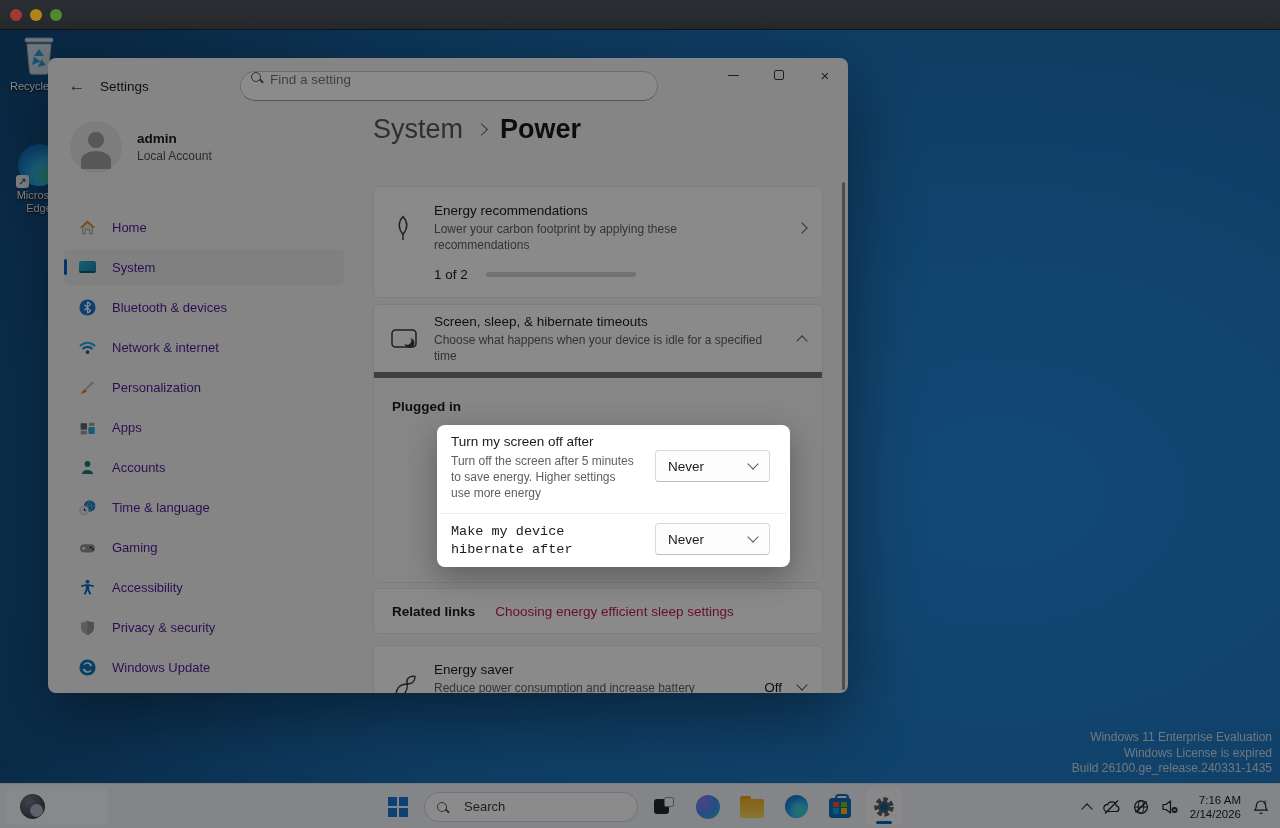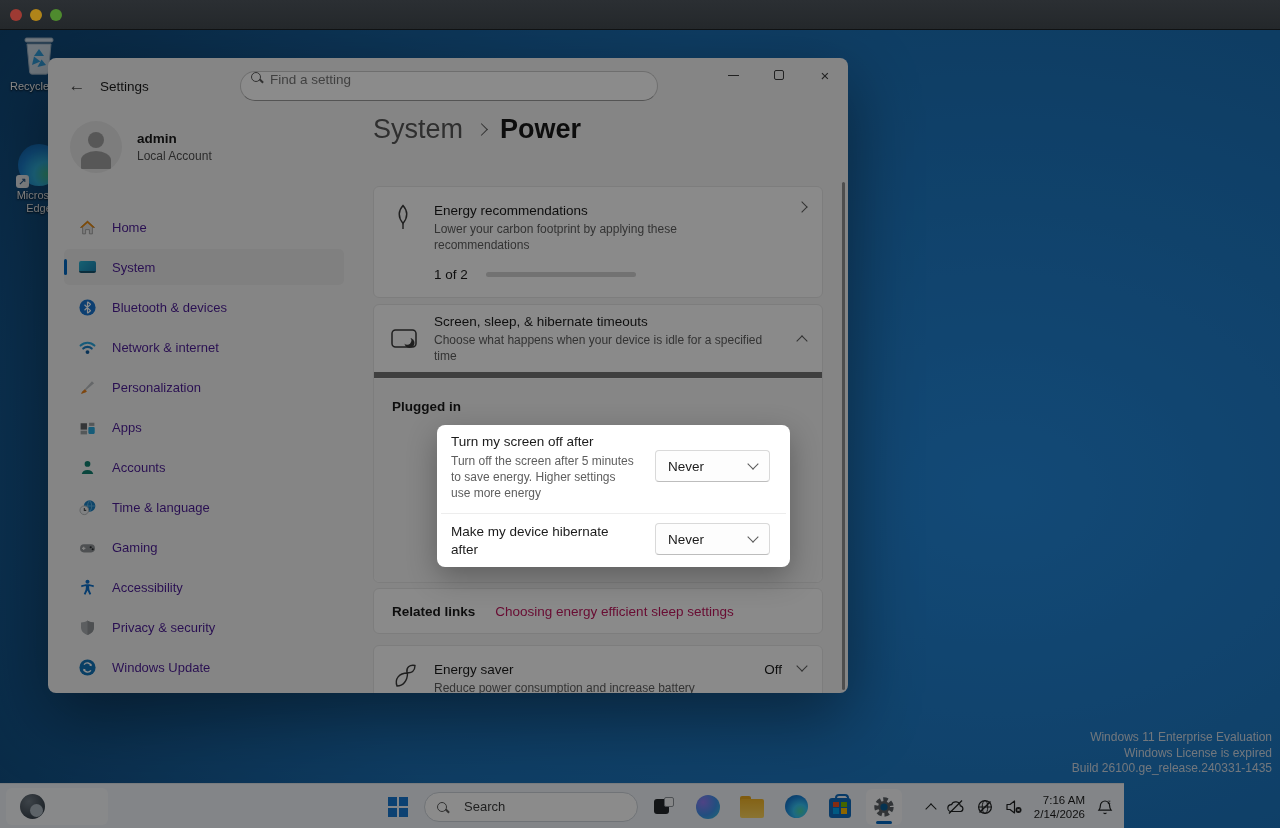--- a/index.html
+++ b/index.html
@@ -79,21 +79,21 @@
   .crumb { position:absolute; left:325px; top:56px; display:flex; align-items:center; gap:14px; }
   .crumb-parent { font-size:27px; color:#565656; }
   .crumb-current { font-size:27px; color:#191919; font-weight:bold; }
   .chev { display:inline-block; width:8px; height:8px; border-right:1.7px solid #5a5a5a; border-bottom:1.7px solid #5a5a5a; }
   .chev.right { transform:rotate(-45deg); }
   .chev.up { transform:rotate(-135deg); margin-top:4px; }
   .chev.down { transform:rotate(45deg); margin-bottom:4px; }
   .chev.big { width:9px; height:9px; }
 
   .card { position:absolute; left:325px; width:450px; background:#fbfbfb; border:1px solid #e4e4e4; border-radius:6px; }
-  .card-row { display:flex; align-items:flex-start; padding:0 16px; gap:0; }
+  .card-row { display:flex; align-items:center; padding:0 16px; gap:0; }
   .card-icon { width:44px; flex:none; display:flex; justify-content:flex-start; }
   .card-text { flex:1; min-width:0; }
   .card-title { font-size:13.5px; color:#1b1b1b; }
   .card-desc { font-size:12px; color:#5e5e5e; line-height:16px; margin-top:3px; }
 
   .card.energy { top:128px; height:112px; }
   .card.energy .card-row { padding-top:16px; }
   .progress-row { position:absolute; left:60px; top:80px; display:flex; align-items:center; gap:18px; }
   .progress-label { font-size:13.5px; color:#1b1b1b; }
   .ptrack { width:150px; height:5px; border-radius:3px; background:#cfcfcf; overflow:hidden; }
@@ -111,28 +111,28 @@
   .card.saver { top:587px; height:106px; }
   .card.saver .card-row { padding-top:16px; }
   .saver-value { font-size:13.5px; color:#1b1b1b; margin-right:16px; }
 
   
   .popup { position:absolute; left:437px; top:395px; width:353px; height:142px; background:#ffffff;
     border-radius:8px; box-shadow:0 10px 30px rgba(0,0,0,.30); z-index:50; }
   .popup .divider { position:absolute; left:4px; right:4px; top:88px; height:1px; background:#ededed; }
   .pop-title1 { position:absolute; left:14px; top:9px; font-size:13.5px; color:#1b1b1b; }
   .pop-desc1 { position:absolute; left:14px; top:28px; width:186px; font-size:12px; color:#5e5e5e; line-height:16px; }
-  .pop-title2 { position:absolute; left:14px; top:98px; width:170px; font-size:13.5px; color:#1b1b1b; line-height:18px; }
+  .pop-title2 { position:absolute; left:14px; top:98px; width:170px; font-size:13.5px; color:#1b1b1b; line-height:18px;font-family:Liberation Mono, monospace; }
   .dd { position:absolute; left:218px; width:115px; height:32px; background:#fdfdfd; border:1px solid #d9d9d9;
     border-bottom-color:#bdbdbd; border-radius:4px; display:flex; align-items:center; padding:0 12px; justify-content:space-between; }
   .dd .val { font-size:13.5px; color:#1b1b1b; }
   .dd1 { top:25px; } .dd2 { top:98px; }
 
   
-  .taskbar { position:absolute; left:0; bottom:0; width:1124px; height:45px; background:#eff3f8;
+  .taskbar { position:absolute; left:0; bottom:0; width:1280px; height:45px; background:#eff3f8;
     border-top:1px solid #dbe0e6; z-index:5; }
   .widgets { position:absolute; left:6px; top:4px; width:102px; height:37px; border-radius:6px;
     background:rgba(255,255,255,.55); display:flex; align-items:center; padding-left:14px; }
   .widgets-orb { width:25px; height:25px; border-radius:50%;
     background:radial-gradient(circle at 35% 30%, #6f7a84, #3c4650 70%); position:relative; overflow:hidden; }
   .widgets-orb::after { content:""; position:absolute; right:2px; bottom:2px; width:13px; height:13px; border-radius:50%;
     background:#aab4bd; }
   .tb-center { position:absolute; left:380px; top:0; height:45px; display:flex; align-items:center; gap:8px; }
   .tb-btn { width:36px; height:36px; border-radius:6px; display:flex; align-items:center; justify-content:center; position:relative; }
   .tb-btn.active { background:rgba(255,255,255,.6); }

